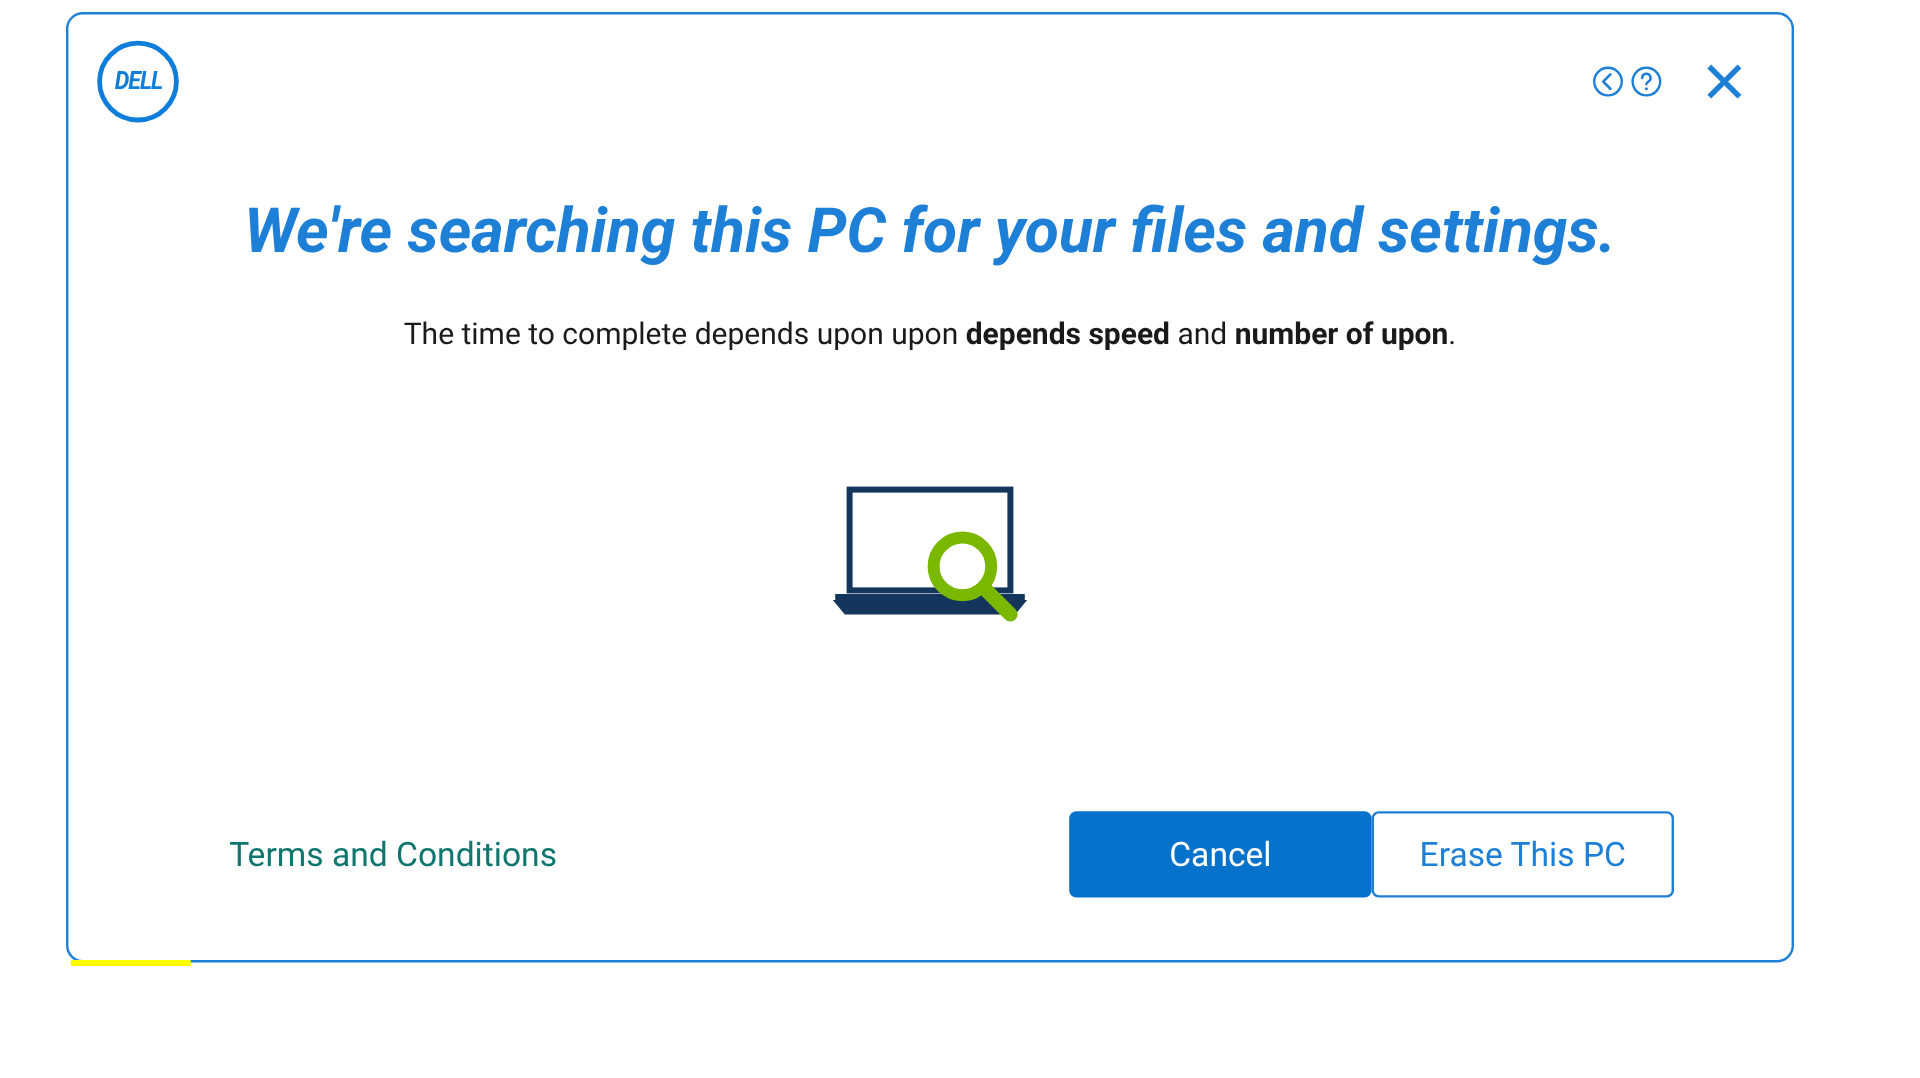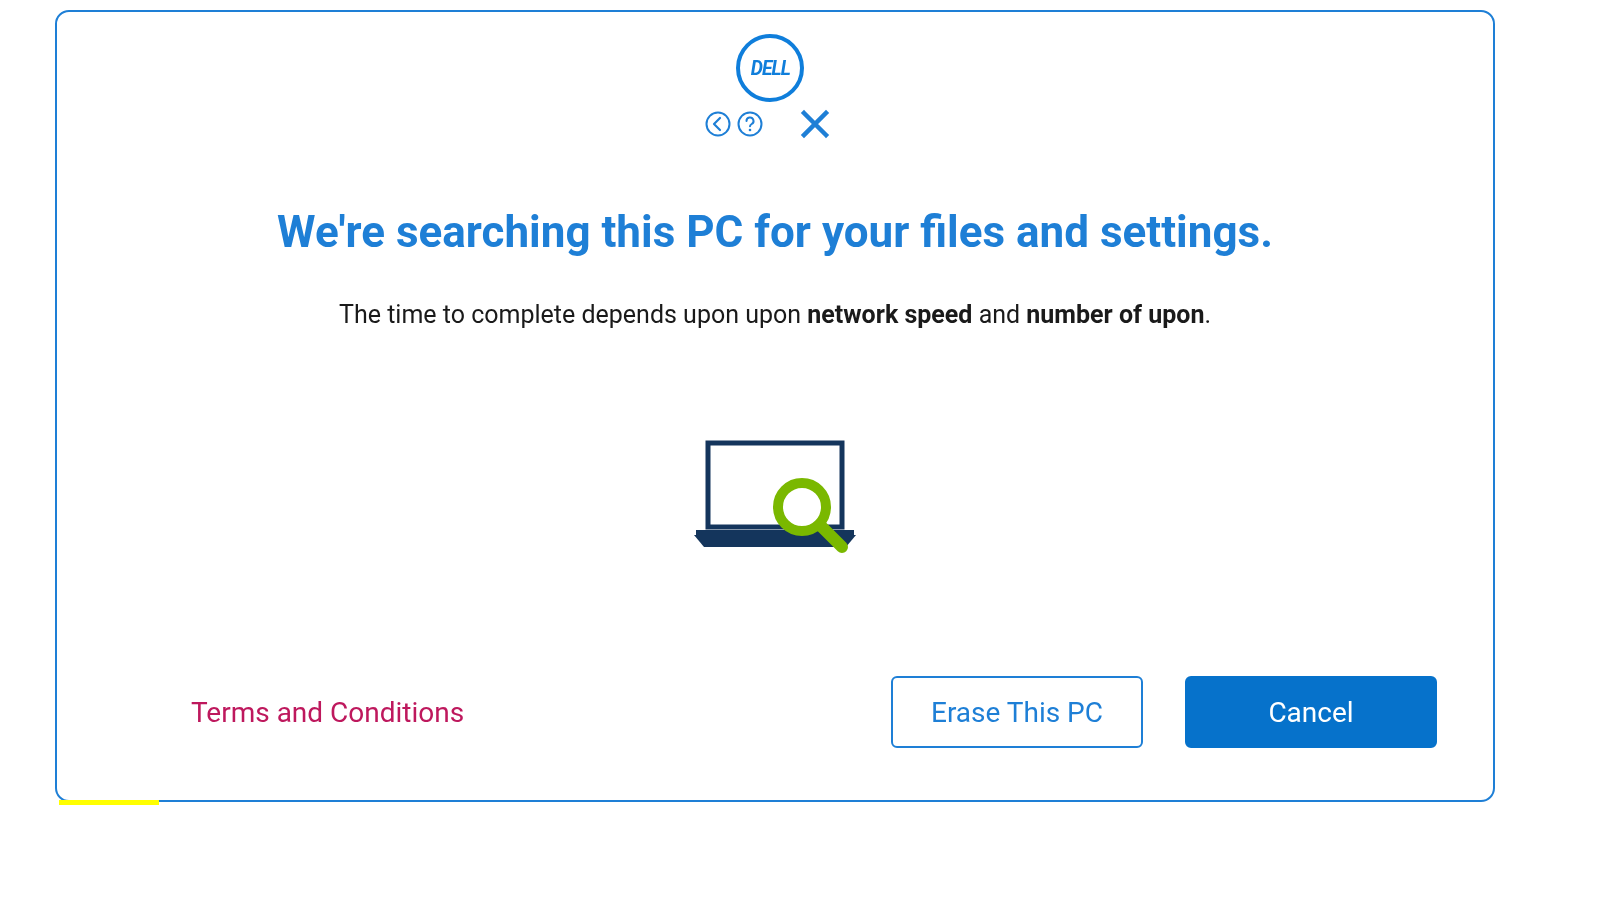--- a/index.html
+++ b/index.html
@@ -21,21 +21,20 @@
       border-radius: 14px;
       background: #fff;
       position: relative;
       display: flex;
       flex-direction: column;
     }
     .header {
       display: flex;
       align-items: center;
       padding: 22px 34px 0 24px;
-      flex-direction: column;
     }
     .logo-circle {
       width: 68px;
       height: 68px;
       border: 4px solid #0f7edb;
       border-radius: 50%;
       display: flex;
       align-items: center;
       justify-content: center;
       flex-shrink: 0;
@@ -83,44 +82,45 @@
     }
     .main {
       flex: 1;
       display: flex;
       flex-direction: column;
       align-items: center;
       padding-top: 60px;
     }
     .heading {
       color: #1e7fd6;
-      font-size: 44px;
+      font-size: 52px;
       font-weight: 700;
       text-align: center;
+      font-style: italic;
     }
     .subtext {
       color: #1a1a1a;
       font-size: 25px;
       font-weight: 400;
       text-align: center;
       margin-top: 42px;
     }
     .subtext b {
       font-weight: 700;
     }
     .illustration {
       margin-top: 110px;
     }
     .footer {
       display: flex;
       align-items: center;
       padding: 0 56px 52px 134px;
     }
     .terms-link {
-      color: #be185d;
+      color: #0f766e;
       font-size: 28px;
       cursor: pointer;
     }
     .footer-spacer {
       flex: 1;
     }
     .btn {
       height: 72px;
       min-width: 252px;
       border-radius: 6px;
@@ -179,34 +179,34 @@
         <svg width="30" height="30" viewBox="0 0 30 30">
           <path d="M4 4 L26 26 M26 4 L4 26" stroke="#1e7fd6" stroke-width="4.5" stroke-linecap="square"></path>
         </svg>
       </div>
     </div>
   </div>
 
   <div class="main">
     <div class="heading">We're searching this PC for your files and settings.</div>
     <div class="subtext">
-      <span>The time to complete depends upon upon </span><b>network speed</b><span> and </span><b>number of upon</b><span>.</span>
+      <span>The time to complete depends upon upon </span><b>depends speed</b><span> and </span><b>number of upon</b><span>.</span>
     </div>
     <div class="illustration">
       <svg width="170" height="120" viewBox="0 0 170 120">
         <rect x="18" y="4" width="134" height="84" fill="#fff" stroke="#14355c" stroke-width="5"></rect>
         <path d="M4 96 L166 96 L156 108 L14 108 Z" fill="#14355c"></path>
         <rect x="6" y="91" width="158" height="7" fill="#14355c"></rect>
         <circle cx="112" cy="68" r="24" fill="#fff" stroke="#7ab800" stroke-width="10"></circle>
         <line x1="130" y1="86" x2="152" y2="108" stroke="#7ab800" stroke-width="12" stroke-linecap="round"></line>
       </svg>
     </div>
   </div>
 
   <div class="footer">
     <div class="terms-link">Terms and Conditions</div>
     <div class="footer-spacer"></div>
+    <div class="btn btn-primary">Cancel</div>
     <div class="btn btn-secondary">Erase This PC</div>
-    <div class="btn btn-primary">Cancel</div>
   </div>
 
   <div class="yellow-line"></div>
 </div>
 
 </body></html>

